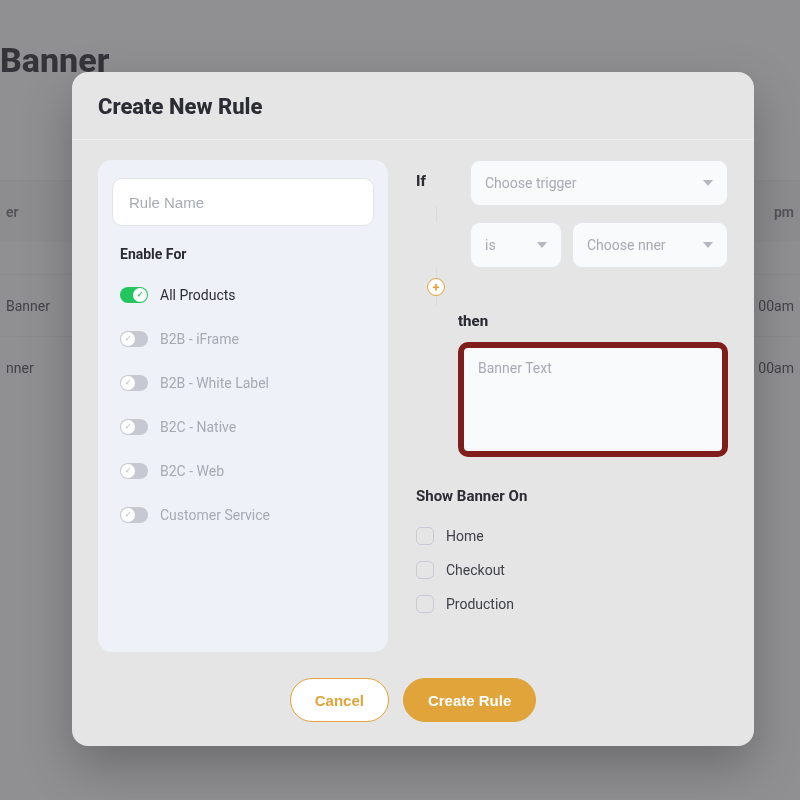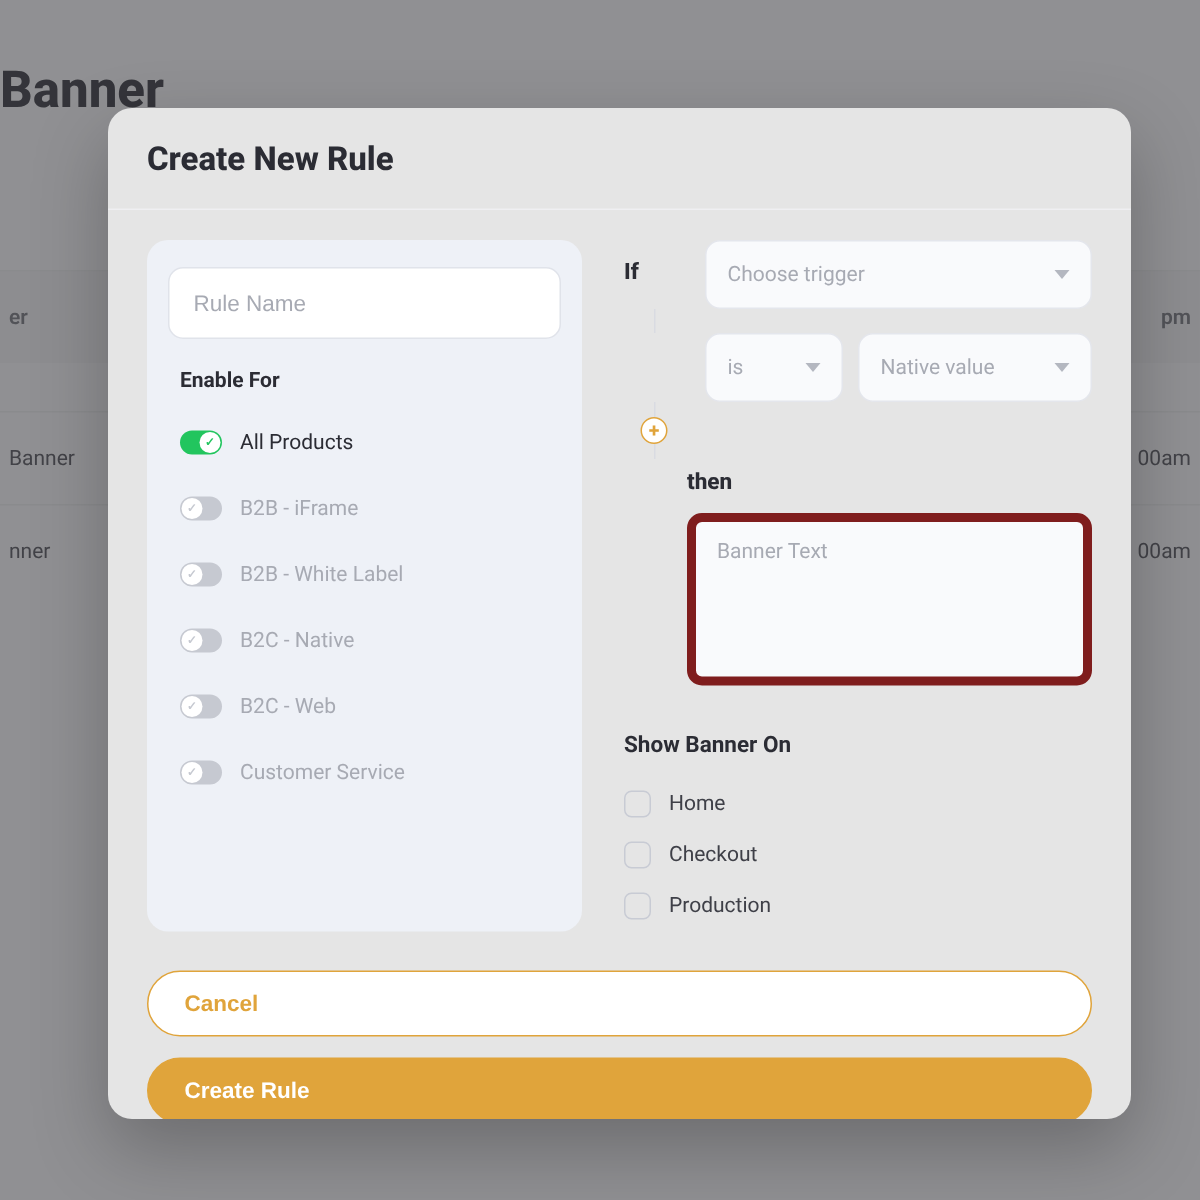--- a/index.html
+++ b/index.html
@@ -14,21 +14,21 @@
   .bg-row .left,.bg-row .right { white-space:nowrap; }
 
   
   .scrim { position:absolute; inset:0; background:rgba(60,60,64,0.55); }
 
   
   .modal { position:absolute; left:54px; top:72px; right:46px; bottom:54px; background:#e5e5e5; border-radius:16px; box-shadow:0 20px 50px rgba(0,0,0,.25); display:flex; flex-direction:column; overflow:hidden;margin-left:18px;}
   .modal-head { padding:22px 26px 20px; border-bottom:1px solid #efeff2;}
   .modal-head h2 { font-size:22px; font-weight:800; color:#2b2c34; }
   .modal-body { flex:1; padding:20px 26px 8px; display:flex; gap:28px; }
-  .modal-foot { padding:18px 26px 24px; display:flex; justify-content:center; gap:14px;flex-direction:column; }
+  .modal-foot { padding:18px 26px 24px; display:flex; justify-content:center; gap:14px; }
 
   
   .left-panel { width:290px; background:#eef1f7; border-radius:14px; padding:18px 14px 22px; display:flex; flex-direction:column; gap:20px;}
   .rule-name { width:100%; height:48px; border:1px solid #e0e3ea; border-radius:10px; background:#fff; padding:0 16px; font-size:15px; color:#3a3b42; }
   .rule-name::placeholder { color:#a7aab3; }
   .enable-wrap { padding:0 4px; display:flex; flex-direction:column; gap:10px;}
   .enable-wrap h4 { font-size:14px; font-weight:700; color:#2b2c34; margin:0 0 6px 4px;}
   .tog-row { display:flex; align-items:center; gap:12px; height:34px; padding-left:4px;}
   .tog-row .label { font-size:14px; }
   .tog-row.off .label { color:#a7aab3; }
@@ -171,21 +171,21 @@
       </div>
 
       <div class="flow-row">
         <span class="kw" style="padding-top:0;"></span>
         <div class="sel-group">
           <div class="select small">
             <span>is</span>
             <span class="caret"></span>
           </div>
           <div class="select">
-            <span>Native value</span>
+            <span>Choose nner</span>
             <span class="caret"></span>
           </div>
         </div>
       </div>
 
       <div class="flow-row" style="align-items:center;">
         <div class="flow-conn">
           <div class="vline" style="height:10px;"></div>
           <div class="add-circle">
               <span>+</span>

